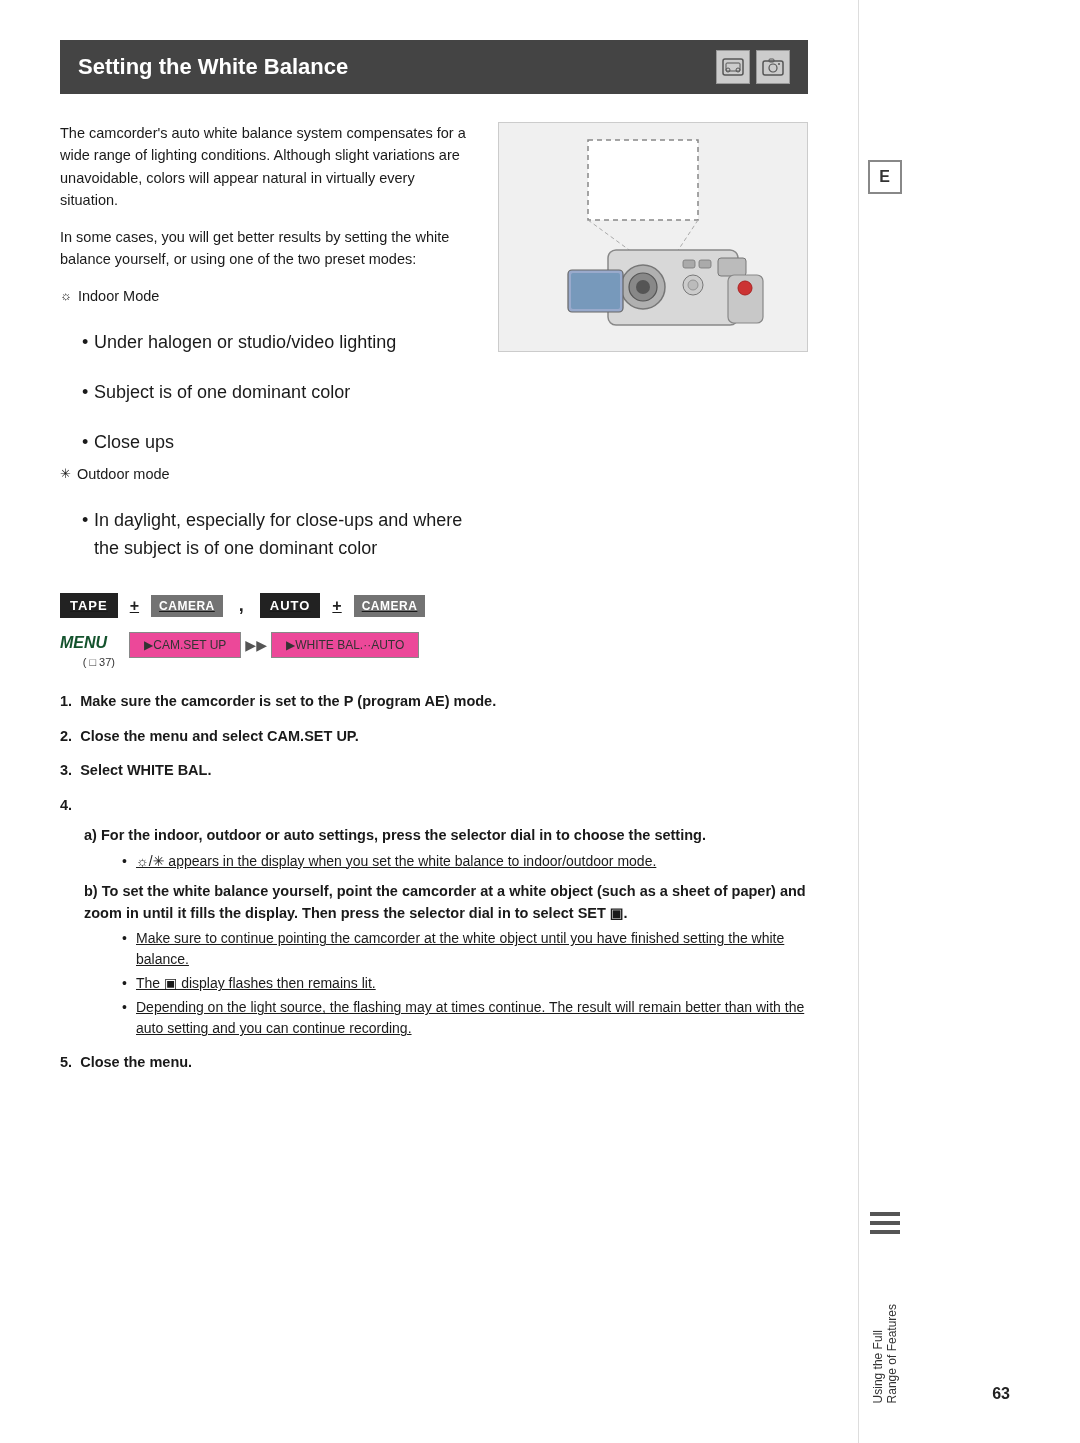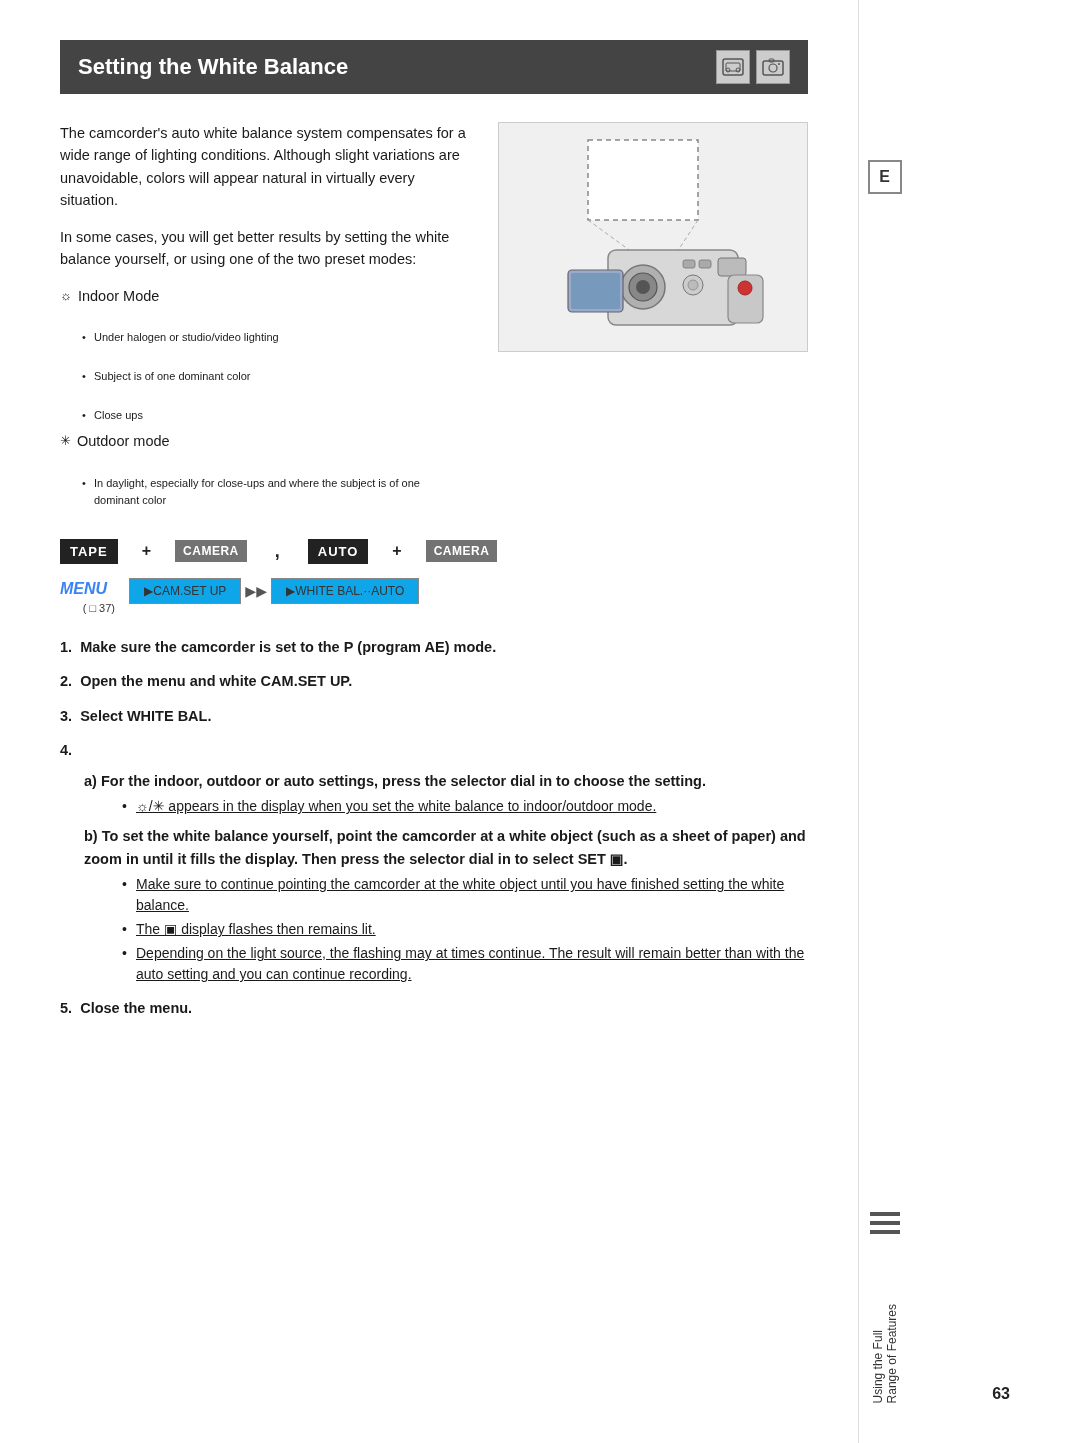--- a/index.html
+++ b/index.html
@@ -141,21 +141,21 @@
       margin-top: 1px;
     }
 
     .sub-list {
       margin-left: 22px;
       list-style: none;
       margin-top: 2px;
     }
 
     .sub-list li {
-      font-size: 11px;
+      font-size: 18px;
       line-height: 1.55;
       position: relative;
       padding-left: 12px;
       margin-bottom: 2px;
       margin-top: 22px;
     }
 
     .sub-list li::before {
       content: "•";
       position: absolute;
@@ -175,23 +175,24 @@
       display: flex;
       align-items: center;
       justify-content: center;
       overflow: hidden;
     }
 
     
     .button-row {
       display: flex;
       align-items: center;
-      gap: 24px;
+      gap: 12px;
       margin-bottom: 14px;
       flex-wrap: wrap;
+      text-decoration: underline;
     }
 
     .btn-tape {
       background: #222;
       color: #fff;
       font-size: 13px;
       font-weight: bold;
       padding: 5px 10px;
       border: none;
       letter-spacing: 1px;
@@ -235,37 +236,37 @@
       display: flex;
       align-items: flex-start;
       gap: 14px;
       margin-bottom: 22px;
     }
 
     .menu-label {
       font-size: 16px;
       font-weight: bold;
       font-style: italic;
-      color: #3b82f6;
+      color: #14532d;
       margin-top: 2px;
       min-width: 55px;
     }
 
     .menu-boxes {
       display: flex;
       align-items: center;
       gap: 0;
     }
 
     .menu-box {
       border: 1.5px solid #888;
       padding: 5px 14px;
       font-size: 12px;
       color: #333;
-      background: #0ea5e9;
+      background: #ec4899;
       white-space: nowrap;
     }
 
     .menu-arrow {
       font-size: 14px;
       color: #555;
       margin: 0 4px;
     }
 
     .menu-ref {
@@ -464,21 +465,21 @@
 
     <div class="steps-section">
 
       <div class="step-item bold-step">
         <span>1.&nbsp;</span>
         <span>Make sure the camcorder is set to the <b>P</b> (program AE) mode.</span>
       </div>
 
       <div class="step-item bold-step">
         <span>2.&nbsp;</span>
-        <span>Open the menu and white CAM.SET UP.</span>
+        <span>Close the menu and select CAM.SET UP.</span>
       </div>
 
       <div class="step-item bold-step">
         <span>3.&nbsp;</span>
         <span>Select WHITE BAL.</span>
       </div>
 
       <div class="step-item">
         <b>4.</b>
         <div class="step-sub">

